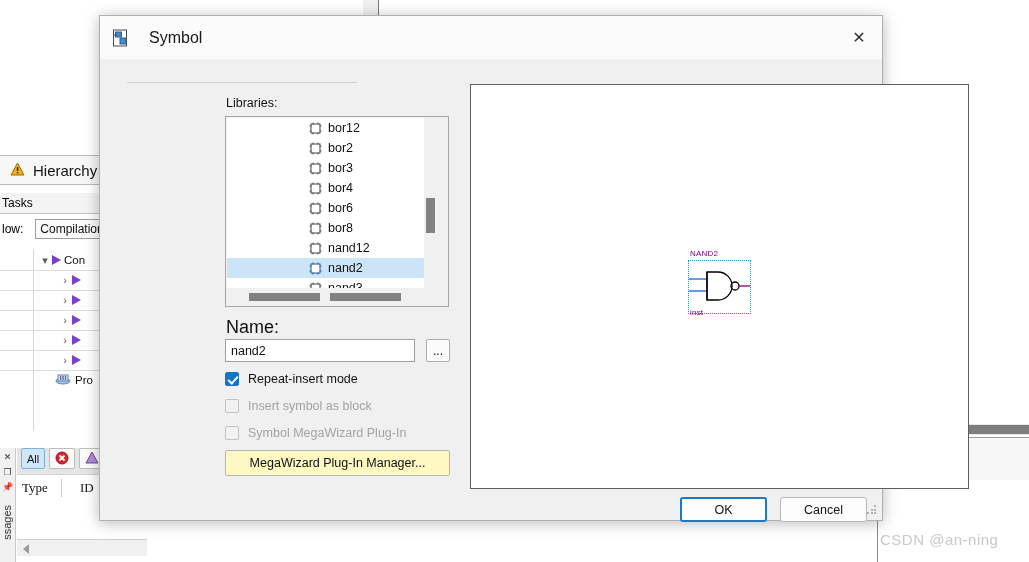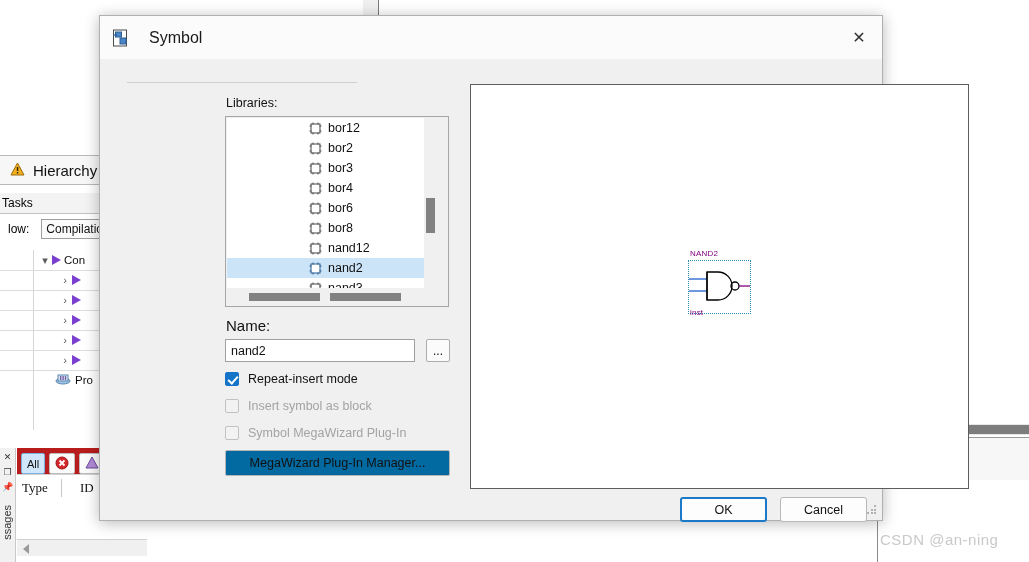--- a/index.html
+++ b/index.html
@@ -67,21 +67,21 @@
   .panel-right-edge {
     position: absolute; left: 103px; top: 155px; width: 1px; height: 30px; background: #c4c4c4;
   }
   .tasks-hdr {
     position: absolute; left: 0; top: 193px; width: 104px; height: 21px;
     background: #f3f3f3; border-bottom: 1px solid #c2c2c2;
     display: flex; align-items: center; padding-left: 2px; box-sizing: border-box;
     font-size: 12px;
   }
   .flow-row {
-    position: absolute; left: 8px; top: 216px; width: 104px; height: 26px;
+    position: absolute; left: 2px; top: 216px; width: 104px; height: 26px;
     display: flex; align-items: center; gap: 12px;
     font-size: 12px;
     text-align: right;
   }
   .flow-combo {
     height: 20px; border: 1px solid #9d9d9d; background: #fbfbfb;
     display: flex; align-items: center; padding: 0 4px; box-sizing: border-box;
     font-size: 12px; color: #111; width: 66px; overflow: hidden; white-space: nowrap;
   }
   .task-grid {
@@ -113,22 +113,22 @@
   }
   .msg-sidebar .ico { font-size: 9px; color: #333; text-align: center; line-height: 11px; }
   .msg-vert {
     position: absolute; left: 1px; top: 505px;
     font-size: 11px; color: #333;
     writing-mode: vertical-rl; transform: rotate(180deg);
     white-space: nowrap;
   }
   .msg-toolbar {
     position: absolute; left: 17px; top: 448px; width: 130px; height: 27px;
-    background: #b91c1c; border-bottom: 1px solid #d2d2d2;
-    display: flex; align-items: flex-end; gap: 4px; padding-left: 4px; box-sizing: border-box;
+    background: #e5e5e5; border-bottom: 1px solid #d2d2d2;
+    display: flex; align-items: flex-start; gap: 4px; padding-left: 4px; box-sizing: border-box;
   }
   .tbtn {
     height: 21px; min-width: 23px; border: 1px solid #bdbdbd; border-radius: 2px;
     background: #fbfbfb; display: flex; align-items: center; justify-content: center;
     font-size: 11px; color: #111; padding: 0 5px; box-sizing: border-box;
   }
   .tbtn.active { background: #cfe6fb; border-color: #7ab3e0; }
   .msg-table {
     position: absolute; left: 17px; top: 477px; width: 130px; height: 62px;
     background: #ffffff; border-bottom: 1px solid #d0d0d0;
@@ -194,21 +194,21 @@
   }
   .list-vthumb {
     position: absolute; left: 2px; top: 80px; width: 9px; height: 35px; background: #818181;
   }
   .list-hscroll {
     position: absolute; left: 1px; bottom: 1px; width: 220px; height: 17px; background: #f0f0f0;
   }
   .list-hthumb1 { position: absolute; left: 22px; top: 5px; width: 71px; height: 8px; background: #818181; }
   .list-hthumb2 { position: absolute; left: 103px; top: 5px; width: 71px; height: 8px; background: #818181; }
 
-  .lbl-name { position: absolute; left: 126px; top: 301px; font-size: 15px; color: #111; }
+  .lbl-name { position: absolute; left: 126px; top: 301px; font-size: 18px; color: #111; }
   .name-input {
     position: absolute; left: 125px; top: 323px; width: 190px; height: 23px;
     border: 1px solid #a0a0a0; background: #ffffff; box-sizing: border-box;
     font-family: "Liberation Sans", sans-serif; font-size: 12.5px; color: #111;
     padding: 0 5px; outline: none;
   }
   .ellipsis-btn {
     position: absolute; left: 326px; top: 323px; width: 24px; height: 23px;
     border: 1px solid #adadad; border-radius: 2px; background: #fbfbfb;
     display: flex; align-items: center; justify-content: center;
@@ -228,21 +228,21 @@
     content: ""; position: absolute; left: 4px; top: 1px;
     width: 4px; height: 8px; border: solid #fff; border-width: 0 2px 2px 0;
     transform: rotate(42deg);
   }
   .cbox.disabled { background: #f2f2f2; border-color: #c2c2c2; }
   .cb-row .txt { color: #111; }
   .cb-row.disabled .txt { color: #a3a3a3; }
 
   .mw-btn {
     position: absolute; left: 125px; top: 434px; width: 225px; height: 26px;
-    border: 1px solid #b5b5b5; border-radius: 2px; background: #0369a1;
+    border: 1px solid #b5b5b5; border-radius: 2px; background: #fef9c3;
     display: flex; align-items: center; justify-content: center;
     font-size: 12.5px; color: #111; box-sizing: border-box;
   }
 
   
   .preview {
     position: absolute; left: 370px; top: 68px; width: 499px; height: 405px;
     background: #ffffff; border: 1px solid #5d5d5d; box-sizing: border-box;
     background-image: radial-gradient(#333 0.6px, transparent 0.7px);
     background-size: 10px 10px;

